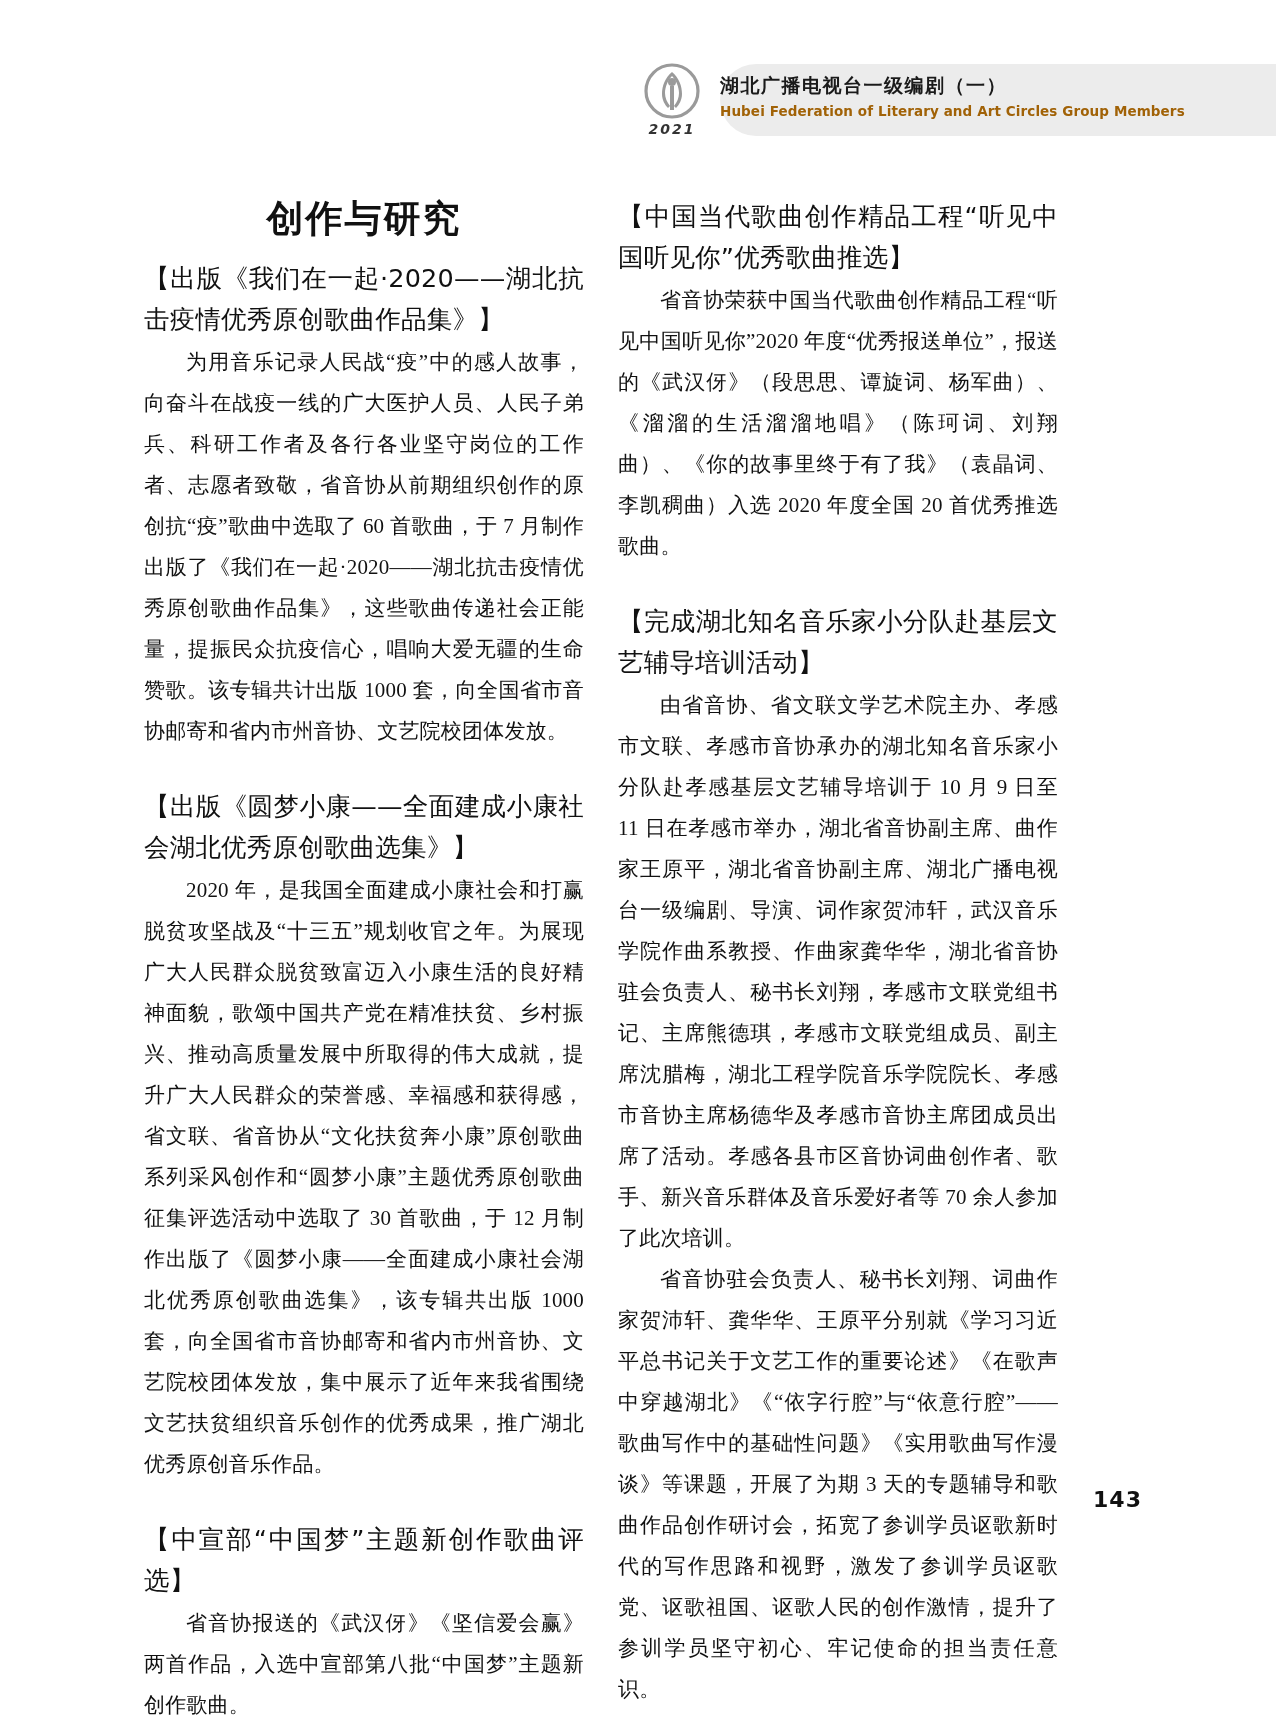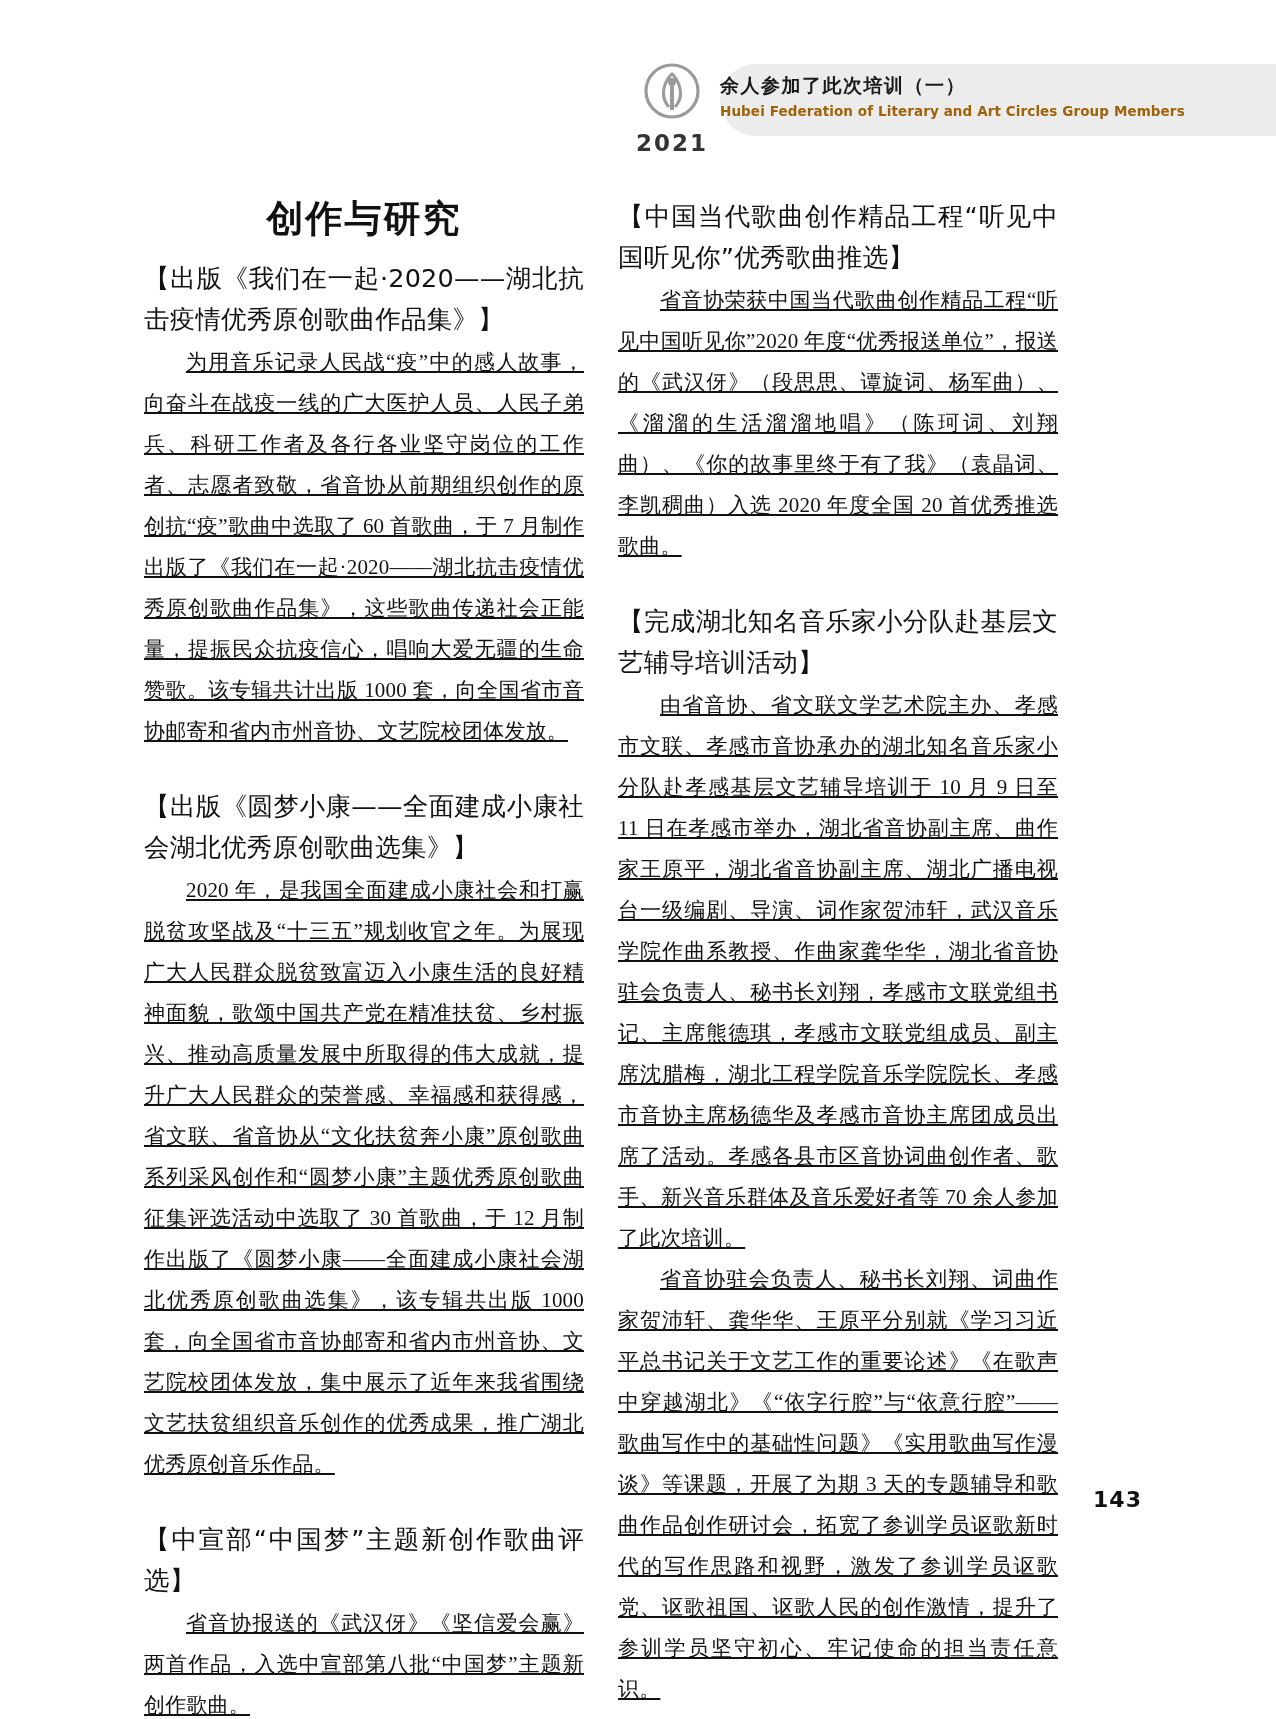--- a/index.html
+++ b/index.html
@@ -66,24 +66,25 @@
   }
   .logo-ring {
     width: 58px;
     height: 58px;
     margin: 0 auto;
     position: relative;
   }
   .logo-year {
     font-family: "DejaVu Sans", "Liberation Sans", sans-serif;
     font-weight: bold;
-    font-size: 23px;
+    font-size: 14px;
     letter-spacing: 2px;
     color: #333;
-    margin-top: 10px;
+    margin-top: 1px;
+    font-style: italic;
   }
 
   
   .content {
     position: absolute;
     top: 196px;
     left: 0;
     width: 1276px;
   }
   .col {
@@ -121,21 +122,20 @@
   .para {
     font-family: "Liberation Serif", "DejaVu Serif", serif;
     font-size: 21px;
     line-height: 41px;
     letter-spacing: 0.2px;
     color: #111;
     margin: 0;
     text-indent: 2em;
     text-align: justify;
     text-justify: inter-ideograph;
-    text-decoration: underline;
   }
   .para + .para { margin-top: 0; }
 
   .page-number {
     position: absolute;
     right: 134px;
     top: 1487px;
     font-family: "DejaVu Sans", "Liberation Sans", sans-serif;
     font-weight: bold;
     font-size: 22px;
@@ -155,21 +155,21 @@
         <circle cx="29" cy="29" r="26" fill="none" stroke="#9a9a9a" stroke-width="3.2"></circle>
         <path d="M29 10 C22 16, 19 24, 19 32 C19 38, 22 43, 25 46 L27 44 C24 40, 22 36, 22 31 C22 25, 25 18, 29 14 C33 18, 36 25, 36 31 C36 36, 34 40, 31 44 L33 46 C36 43, 39 38, 39 32 C39 24, 36 16, 29 10 Z" fill="#9a9a9a"></path>
         <path d="M27 24 L31 24 L31 48 L27 48 Z" fill="#9a9a9a"></path>
         <circle cx="29" cy="20" r="4" fill="#9a9a9a"></circle>
       </svg>
     </div>
     <div class="logo-year">2021</div>
   </div>
 
   <div class="banner-inner">
-    <div class="banner-cn">余人参加了此次培训（一）</div>
+    <div class="banner-cn">湖北广播电视台一级编剧（一）</div>
     <div class="banner-en">Hubei Federation of Literary and Art Circles Group Members</div>
   </div>
 </div>
 
 <div class="content">
 
   <div class="col col-left">
     <h1 class="doc-title">创作与研究</h1>
 
     <h2 class="sec-head">【出版《我们在一起·2020——湖北抗击疫情优秀原创歌曲作品集》】</h2>

